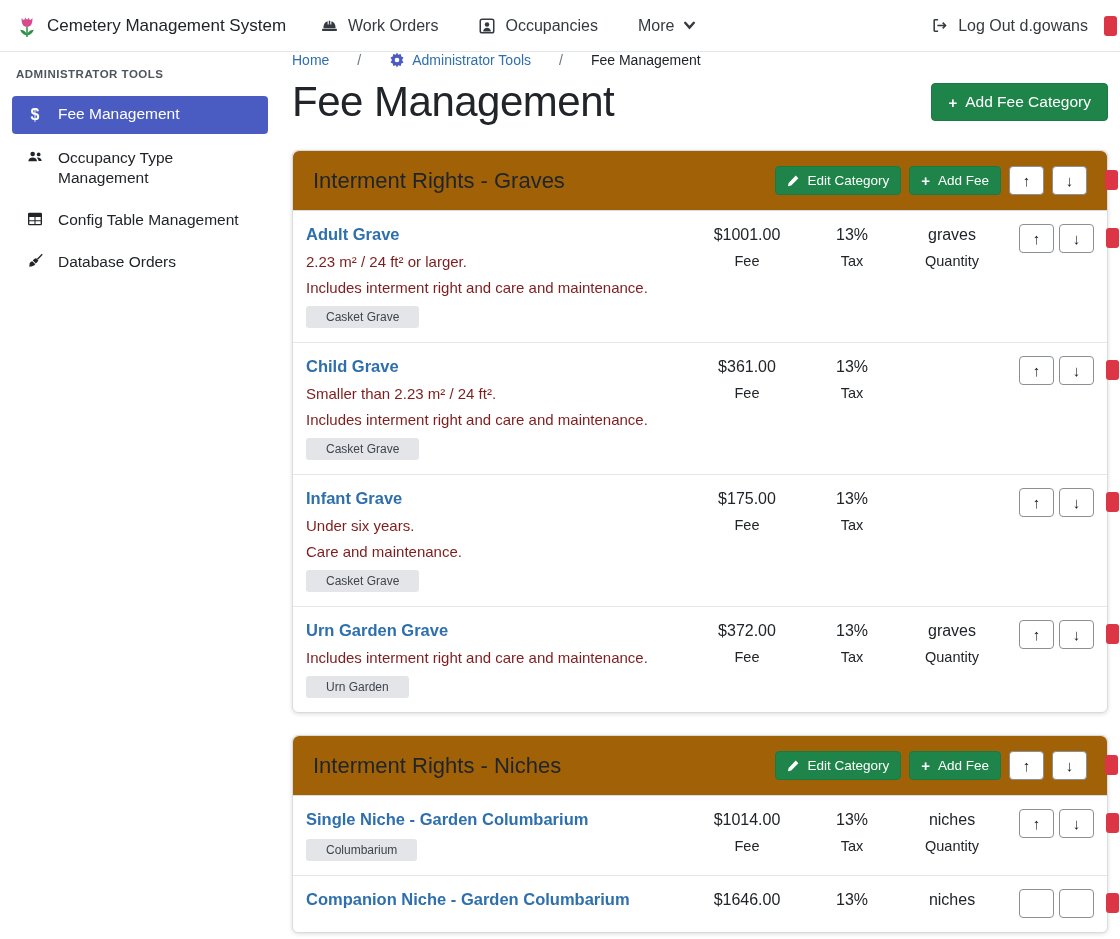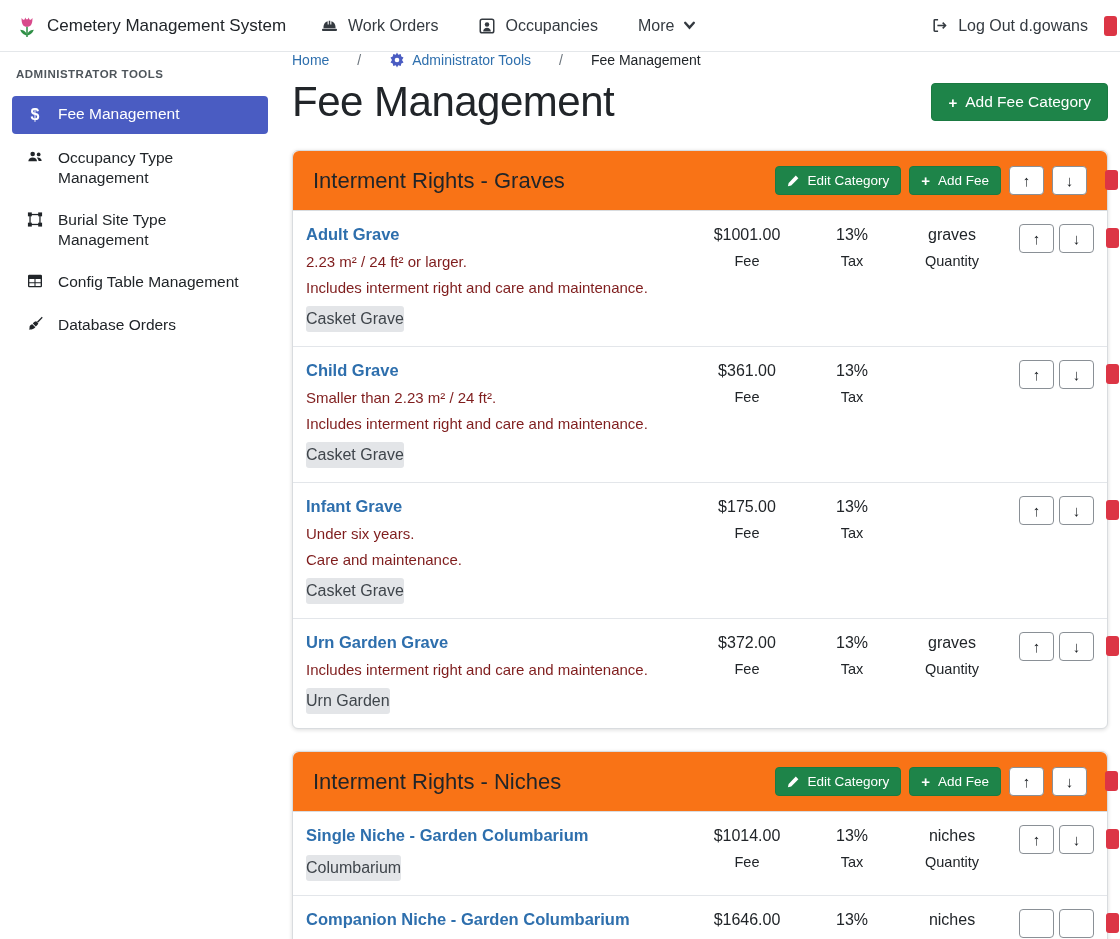--- a/index.html
+++ b/index.html
@@ -43,33 +43,33 @@
   .title-row { display:flex; align-items:center; justify-content:space-between; margin:10px 0 24px; }
   h1.page-title { margin:0; font-size:42px; font-weight:500; letter-spacing:-.5px; color:#212529; }
 
   .btn-green { background:#1e8449; border:1px solid #1b7a42; color:#fff; border-radius:4px; display:inline-flex; align-items:center; gap:8px; }
   .btn-lg { font-size:15.5px; padding:9px 16px; }
   .btn-sm { font-size:13.5px; padding:6px 11px; }
   .plus-glyph { font-size:15px; font-weight:bold; line-height:1; }
 
   
   .card { border:1px solid #d9dcdf; border-radius:6px; box-shadow:0 1px 4px rgba(0,0,0,.14); margin-bottom:22px; background:#fff; }
-  .card-header { background:#f97316; border-bottom:1px solid #d9dcdf; border-radius:6px 6px 0 0; display:flex; align-items:center; padding:15px 20px; }
+  .card-header { background:#a16207; border-bottom:1px solid #d9dcdf; border-radius:6px 6px 0 0; display:flex; align-items:center; padding:15px 20px; }
   .card-title { margin:0; font-size:22px; font-weight:500; color:#212529; }
   .header-actions { margin-left:auto; display:flex; align-items:center; gap:8px; position:relative; }
 
   .arrow-btn { width:35px; height:29px; background:#fff; border:1px solid #8a9096; border-radius:4px; display:flex; align-items:center; justify-content:center; font-size:15px; font-weight:bold; color:#212529; padding:0; }
 
   
   .fee-row { display:grid; grid-template-columns:1fr 130px 80px 120px 95px; padding:12px 0 14px 13px; align-items:start; }
   .fee-row + .fee-row { border-top:1px solid #e3e6ea; }
   .fee-name { display:inline-block; font-size:16.5px; font-weight:700; color:#2e6fad; margin-top:2px; }
   .fee-desc { font-size:15px; color:#7f1d1d; margin-top:9px; }
   .badge-wrap { margin-top:10px; }
-  .badge { display:inline-block; background:#e3e5e8; color:#3f454b; font-size:16px; padding:4px 0; border-radius:3px; }
+  .badge { display:inline-block; background:#e3e5e8; color:#3f454b; font-size:12px; padding:4px 20px; border-radius:3px; }
   .stat { text-align:center; padding-top:2px; }
   .stat .val { font-size:16px; line-height:1.25; }
   .stat .lbl { font-size:14.5px; margin-top:8px; }
   .arrow-cell { display:flex; gap:5px; justify-content:flex-end; padding-right:13px; position:relative; align-self:start; padding-top:1px; }
 
   .edge-red { position:absolute; width:13px; height:20px; background:#dc3545; border-radius:3px; }
   .arrow-cell .edge-red { right:-12px; top:5px; }
   .header-actions .edge-red { right:-31px; top:4px; }
 
   svg { display:block; }
@@ -146,32 +146,20 @@
         <svg viewBox="0 0 24 24" width="20" height="16" fill="currentColor">
           <circle cx="8.5" cy="7.5" r="3.4"></circle>
           <path d="M2 18.5c0-3.6 2.9-5.8 6.5-5.8s6.5 2.2 6.5 5.8z"></path>
           <circle cx="17.5" cy="8.2" r="2.8"></circle>
           <path d="M16.2 12.9c3.2 0 5.8 1.9 5.8 5.1h-4.6c-.3-2-1.3-3.7-2.8-4.8z"></path>
         </svg>
       </span>
       <span>Occupancy Type Management</span>
     </div>
 
-    <div class="side-item">
-      <span class="sicon">
-        <svg viewBox="0 0 24 24" width="18" height="17">
-          <rect x="5" y="5" width="14" height="14" fill="none" stroke="currentColor" stroke-width="1.8"></rect>
-          <rect x="2" y="2" width="5.5" height="5.5" fill="currentColor"></rect>
-          <rect x="16.5" y="2" width="5.5" height="5.5" fill="currentColor"></rect>
-          <rect x="2" y="16.5" width="5.5" height="5.5" fill="currentColor"></rect>
-          <rect x="16.5" y="16.5" width="5.5" height="5.5" fill="currentColor"></rect>
-        </svg>
-      </span>
-      <span>Burial Site Type Management</span>
-    </div>
 
     <div class="side-item">
       <span class="sicon">
         <svg viewBox="0 0 24 24" width="18" height="16">
           <rect x="2.5" y="3.5" width="19" height="17" rx="1" fill="none" stroke="currentColor" stroke-width="2"></rect>
           <path d="M3 4h18v5H3z" fill="currentColor"></path>
           <path d="M2.5 14.5h19M12 9v11" stroke="currentColor" stroke-width="1.6" fill="none"></path>
         </svg>
       </span>
       <span>Config Table Management</span>

